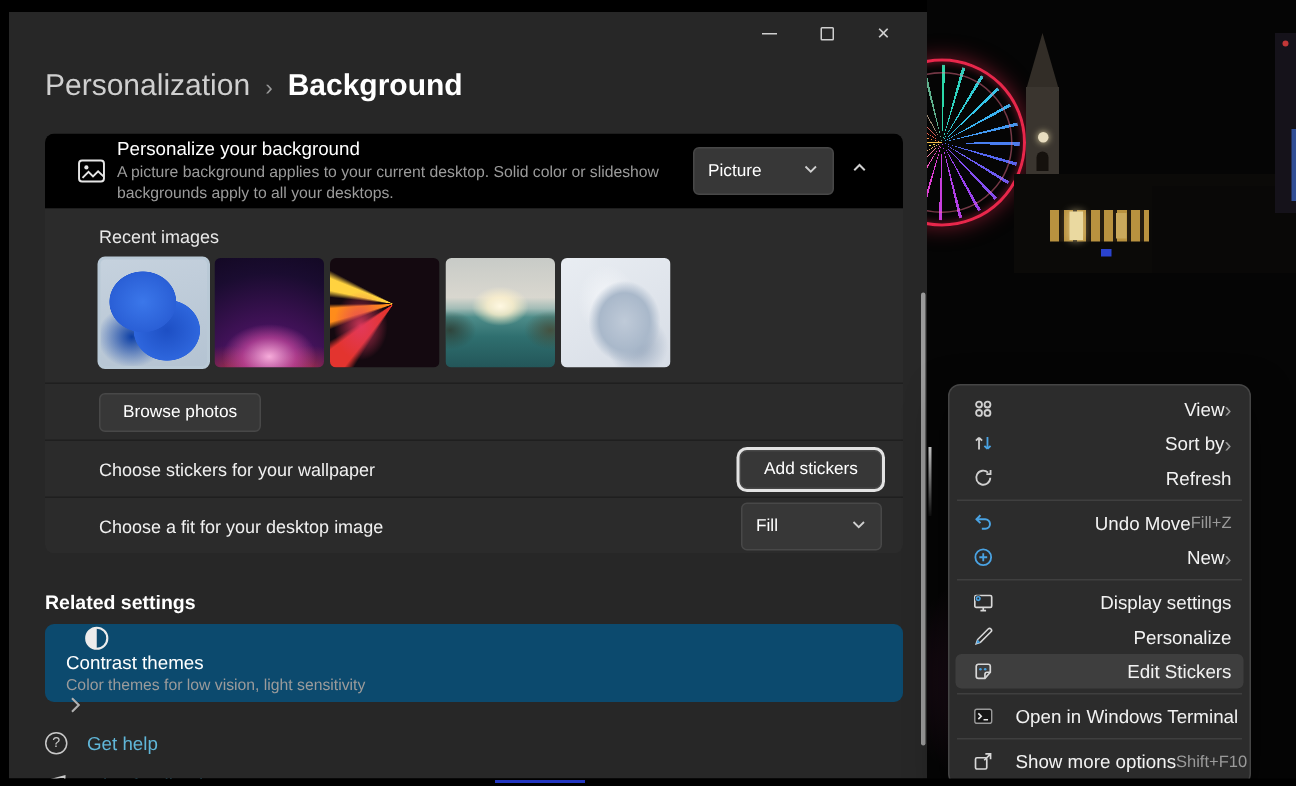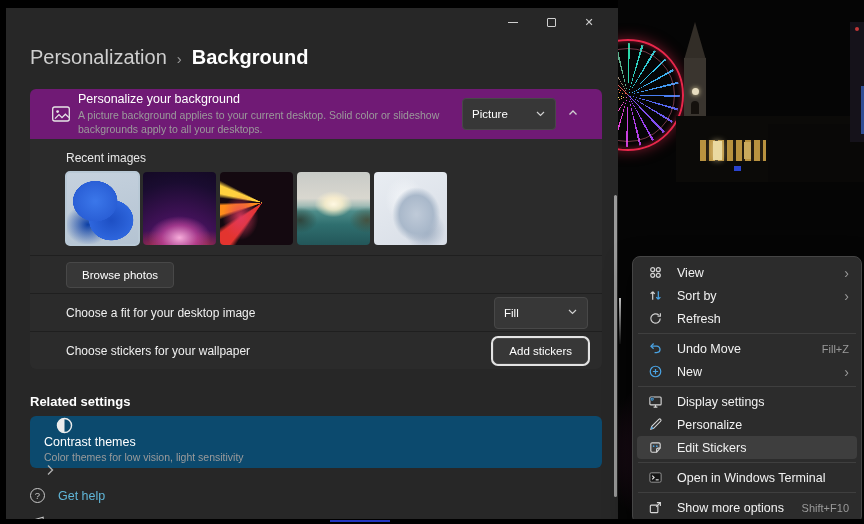--- a/index.html
+++ b/index.html
@@ -57,21 +57,21 @@
   .scrollbar { position:absolute; right:1px; top:187px; width:3px; height:302px;
     background:#9a9a9a; border-radius:2px; }
 
   .content { padding:10px 16px 0 24px; }
   .breadcrumb { display:flex; align-items:baseline; gap:10px; font-size:20px; }
   .bc-parent { color:#cfcfcf; }
   .bc-sep { color:#9a9a9a; font-size:15px; }
   .bc-current { color:#fff; font-weight:700; }
 
   .card { margin-top:20px; border-radius:6px; overflow:hidden; }
-  .exp-header { background:#701a75; height:50px; display:flex; align-items:center; padding:0 12px 0 14px; }
+  .exp-header { background:#000000; height:50px; display:flex; align-items:center; padding:0 12px 0 14px; }
   .exp-lead-icon { width:34px; display:flex; justify-content:center; flex:none; }
   .exp-texts { flex:1; min-width:0; padding-right:10px; }
   .exp-title { font-size:12.5px; color:#fff; margin-bottom:2px; }
   .exp-desc { font-size:10.5px; color:#9b9b9b; line-height:1.35; max-width:395px; }
   .ctl { background:#373737; border:1px solid #484848; border-radius:4px; color:#fff;
     font-size:11.5px; font-family:"Liberation Sans", sans-serif; }
   .dd { width:94px; height:32px; display:flex; align-items:center; justify-content:space-between;
     padding:0 9px; flex:none; }
   .collapse-btn { width:34px; height:28px; display:flex; align-items:center; justify-content:center; flex:none; }
 
@@ -121,23 +121,23 @@
   .rel-title { font-size:12.5px; color:#fff; margin-bottom:2px; }
   .rel-desc { font-size:10.5px; color:#9b9b9b; }
 
   .footer-links { margin-top:20px; }
   .flink { display:flex; align-items:center; gap:13px; margin-bottom:11px; }
   .flink-label { color:#60b6d8; font-size:12.5px; }
   .help-circle { width:15px; height:15px; border:1.2px solid #c9c9c9; border-radius:50%;
     color:#c9c9c9; font-size:9.5px; display:flex; align-items:center; justify-content:center; }
 
   
-  .context-menu { position:absolute; left:632px; top:256px; width:230px; z-index:5;
+  .context-menu { position:absolute; left:632px; top:256px; width:202px; z-index:5;
     background:#2c2c2c; border:1px solid #454545; border-radius:8px; padding:4px;
-    box-shadow:0 10px 26px rgba(0,0,0,.65); }
+    box-shadow:0 10px 26px rgba(0,0,0,.65);text-align:right; }
   .menu-item { height:23px; display:flex; align-items:center; padding:0 8px 0 10px; border-radius:4px; }
   .menu-item.highlighted { background:#3e3e3e; }
   .mi-icon { width:16px; height:16px; flex:none; margin-right:14px; display:flex;
     align-items:center; justify-content:center; }
   .mi-label { flex:1; font-size:12.5px; color:#f2f2f2; white-space:nowrap; }
   .mi-shortcut { font-size:11px; color:#9a9a9a; }
   .mi-chevron { font-size:14px; color:#9a9a9a; line-height:1; }
   .menu-sep { height:1px; background:#3f3f3f; margin:3px 1px; }
 
   .bottom-strip { position:absolute; left:0; top:519px; width:864px; height:5px; background:#000; z-index:8; }
@@ -228,34 +228,34 @@
             <div class="thumb t4"></div>
             <div class="thumb t5"></div>
           </div>
         </div>
 
         <div class="setting-row">
           <button class="ctl push-btn">Browse photos</button>
         </div>
 
         <div class="setting-row">
+          <span class="row-label">Choose stickers for your wallpaper</span>
+          <button class="ctl push-btn focus-ring">Add stickers</button>
+        </div>
+
+        <div class="setting-row">
           <span class="row-label">Choose a fit for your desktop image</span>
           <div class="ctl dd">
             <span>Fill</span>
             <span>
               <svg width="11" height="11" viewBox="0 0 11 11">
                   <path d="M2 4l3.5 3.5L9 4" fill="none" stroke="#cfcfcf" stroke-width="1.2"></path>
                 </svg>
             </span>
           </div>
-        </div>
-
-        <div class="setting-row">
-          <span class="row-label">Choose stickers for your wallpaper</span>
-          <button class="ctl push-btn focus-ring">Add stickers</button>
         </div>
       </div>
     </div>
 
     <div class="section-heading">Related settings</div>
     <div class="related-card">
       <span class="rel-icon">
         <svg width="19" height="19" viewBox="0 0 20 20">
           <circle cx="10" cy="10" r="7.4" fill="none" stroke="#ececec" stroke-width="1.5"></circle>
           <path d="M10 2.6a7.4 7.4 0 0 0 0 14.8z" fill="#ececec"></path>

